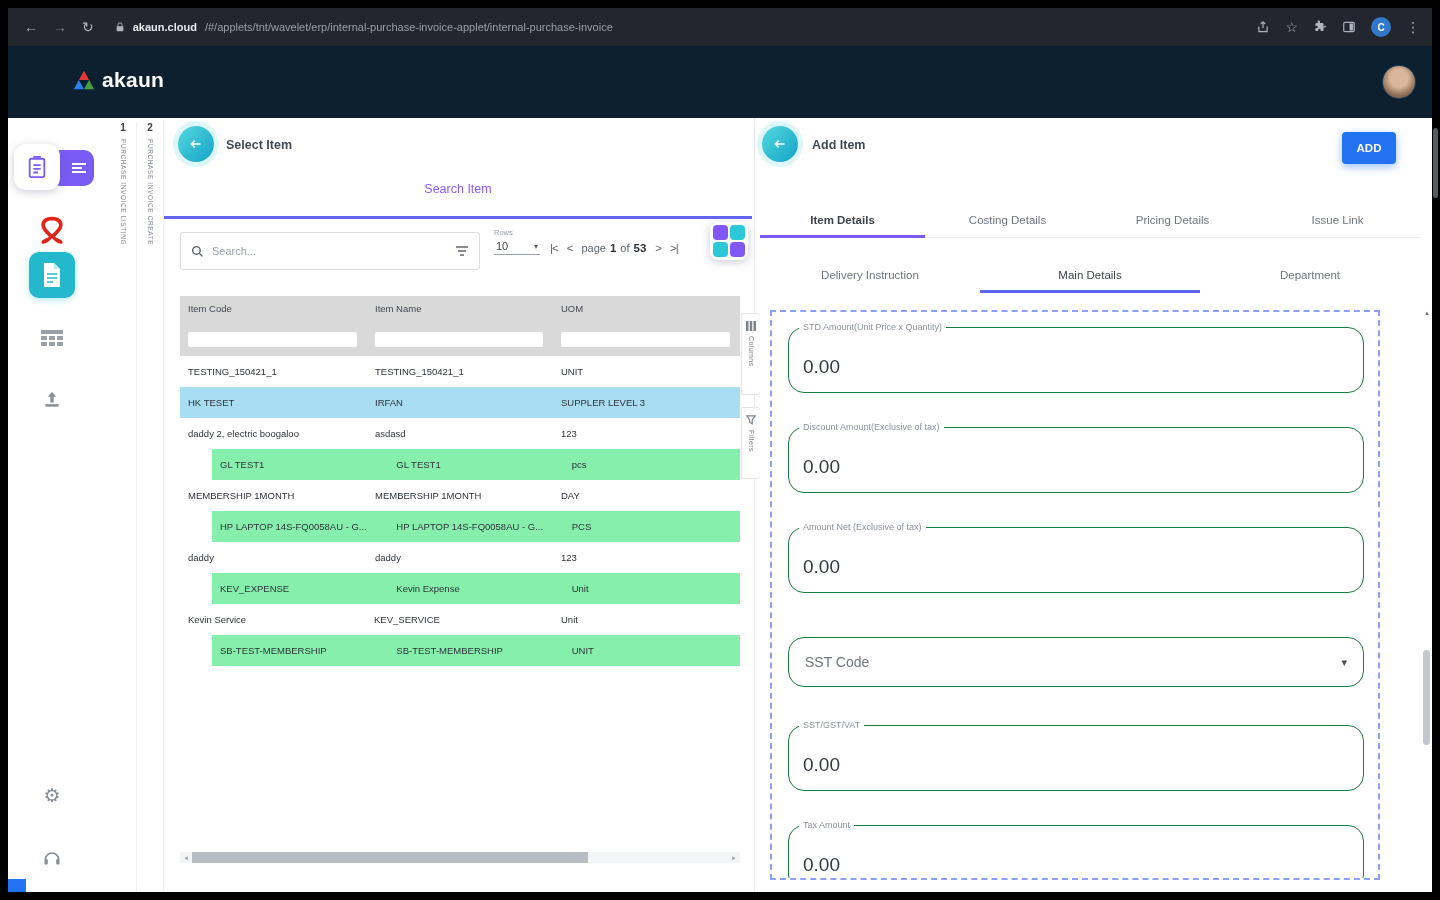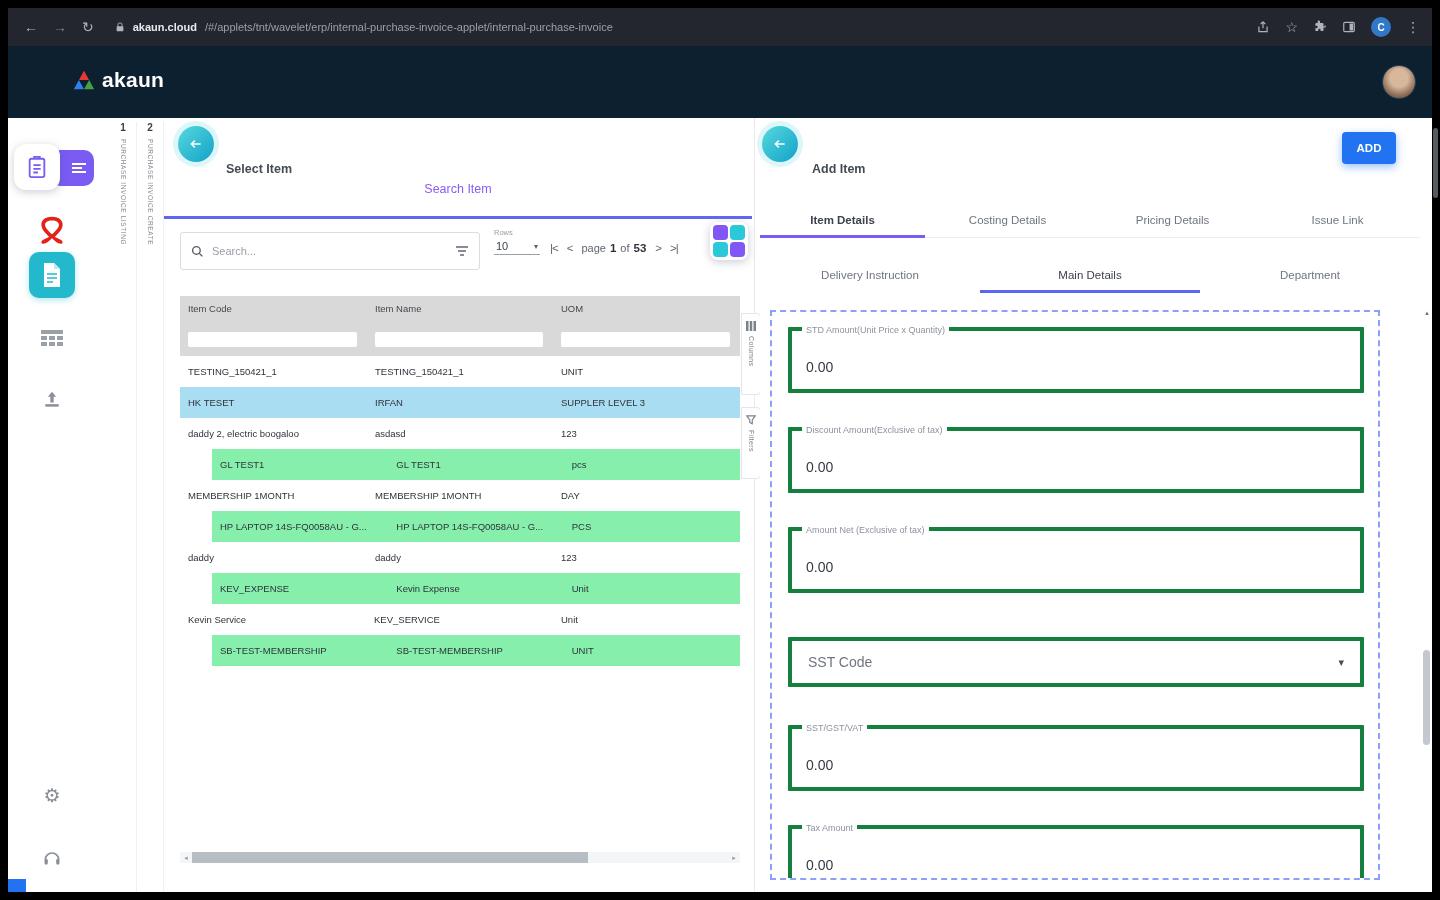--- a/index.html
+++ b/index.html
@@ -44,21 +44,21 @@
   .step-tab .num { display:block; text-align:center; font-size:10px; font-weight:700; color:#3c4148; }
   .step-tab .vlabel { display:block; margin:6px auto 0; writing-mode:vertical-rl; font-size:6.5px;
     letter-spacing:.6px; color:#8a9099; white-space:nowrap; }
   .panel-divider { position:absolute; left:746px; top:0; width:1px; height:774px; background:#e8eaee; }
 
   
   .select-panel { position:absolute; left:156px; top:0; width:588px; height:774px; background:#fff; }
   .back-btn { position:absolute; width:36px; height:36px; border-radius:50%;
     background:linear-gradient(135deg,#55d9de,#13a2c8); box-shadow:0 0 0 5px rgba(41,197,216,.16);
     display:flex; align-items:center; justify-content:center; cursor:pointer; }
-  .panel-title { position:absolute; font-size:12.5px; font-weight:700; color:#454b54;margin-top:24px; }
+  .panel-title { position:absolute; font-size:12.5px; font-weight:700; color:#454b54; }
   .search-header { position:absolute; top:64px; left:0; width:100%; text-align:center; font-size:12.5px; color:#8b5cf6; }
   .panel-underline { position:absolute; top:98px; left:0; width:100%; height:3px; background:#6366f1; }
 
   .search-box { position:absolute; left:16px; top:114px; width:300px; height:38px; border:1px solid #d9dce2;
     border-radius:3px; display:flex; align-items:center; padding:0 10px; gap:8px; background:#fff; }
   .search-box input { flex:1; border:none; outline:none; font-size:11px; color:#3e444c; font-family:"Liberation Sans",sans-serif; }
   .search-box input::placeholder { color:#9aa0a8; }
 
   .rows-box { position:absolute; left:330px; top:110px; width:46px; cursor:pointer; }
   .rows-label { font-size:7.5px; color:#9aa0a8; }
@@ -112,29 +112,29 @@
   .tab { width:165px; text-align:center; font-size:11.5px; color:#6f7680; line-height:30px; cursor:pointer; position:relative; }
   .tab.active { color:#3c424c; font-weight:700; }
   .tab.active::after { content:""; position:absolute; left:0; bottom:-1px; width:100%; height:3px; background:#7a5cf5; }
   .subtabs-row { position:absolute; left:0; top:142px; width:660px; height:33px; display:flex; }
   .subtab { width:220px; text-align:center; font-size:11.5px; color:#6f7680; line-height:30px; cursor:pointer; position:relative; }
   .subtab.active { color:#3c424c; }
   .subtab.active::after { content:""; position:absolute; left:0; bottom:0; width:100%; height:3px; background:#5b67f1; }
 
   .form-zone { position:absolute; left:10px; top:192px; width:610px; height:570px; border:2px dashed #8ba1f7;
     overflow:hidden; background:#fff; }
-  .field { position:absolute; left:16px; width:576px; height:66px; border:4px solid #15803d; border-radius:1px; background:#fff; cursor:text; }
+  .field { position:absolute; left:16px; width:576px; height:66px; border:1px solid #15803d; border-radius:16px; background:#fff; cursor:text; }
   .field:nth-child(1) { top:15px; }
   .field:nth-child(2) { top:115px; }
   .field:nth-child(3) { top:215px; }
   .field:nth-child(4) { top:325px; height:50px; cursor:pointer; }
   .field:nth-child(5) { top:413px; }
   .field:nth-child(6) { top:513px; }
   .flabel { position:absolute; top:-6px; left:10px; background:#fff; padding:0 4px; font-size:9px; color:#8d939d; white-space:nowrap; }
-  .fvalue { position:absolute; left:14px; bottom:14px; font-size:14px; color:#343a43; }
+  .fvalue { position:absolute; left:14px; bottom:14px; font-size:19px; color:#343a43; }
   .fselect { display:flex; align-items:center; justify-content:space-between; padding:0 16px; }
   .sel-label { font-size:14px; color:#6f7680; }
   .sel-caret { font-size:11px; color:#4a4f57; }
 
   .right-scroll { position:absolute; left:1414px; top:192px; width:10px; height:582px; }
   .rs-up { display:block; text-align:center; font-size:6px; color:#6a7077; cursor:pointer; }
   .rs-thumb { position:absolute; left:1px; top:340px; width:7px; height:95px; background:#c3c7ce; border-radius:4px; cursor:pointer; }
 
   .page-scroll-thumb { position:absolute; right:2px; top:128px; width:5px; height:70px; background:#555a63; border-radius:3px; }
   .bottom-accent { position:absolute; left:8px; bottom:8px; width:18px; height:13px; background:#2173f2; }

